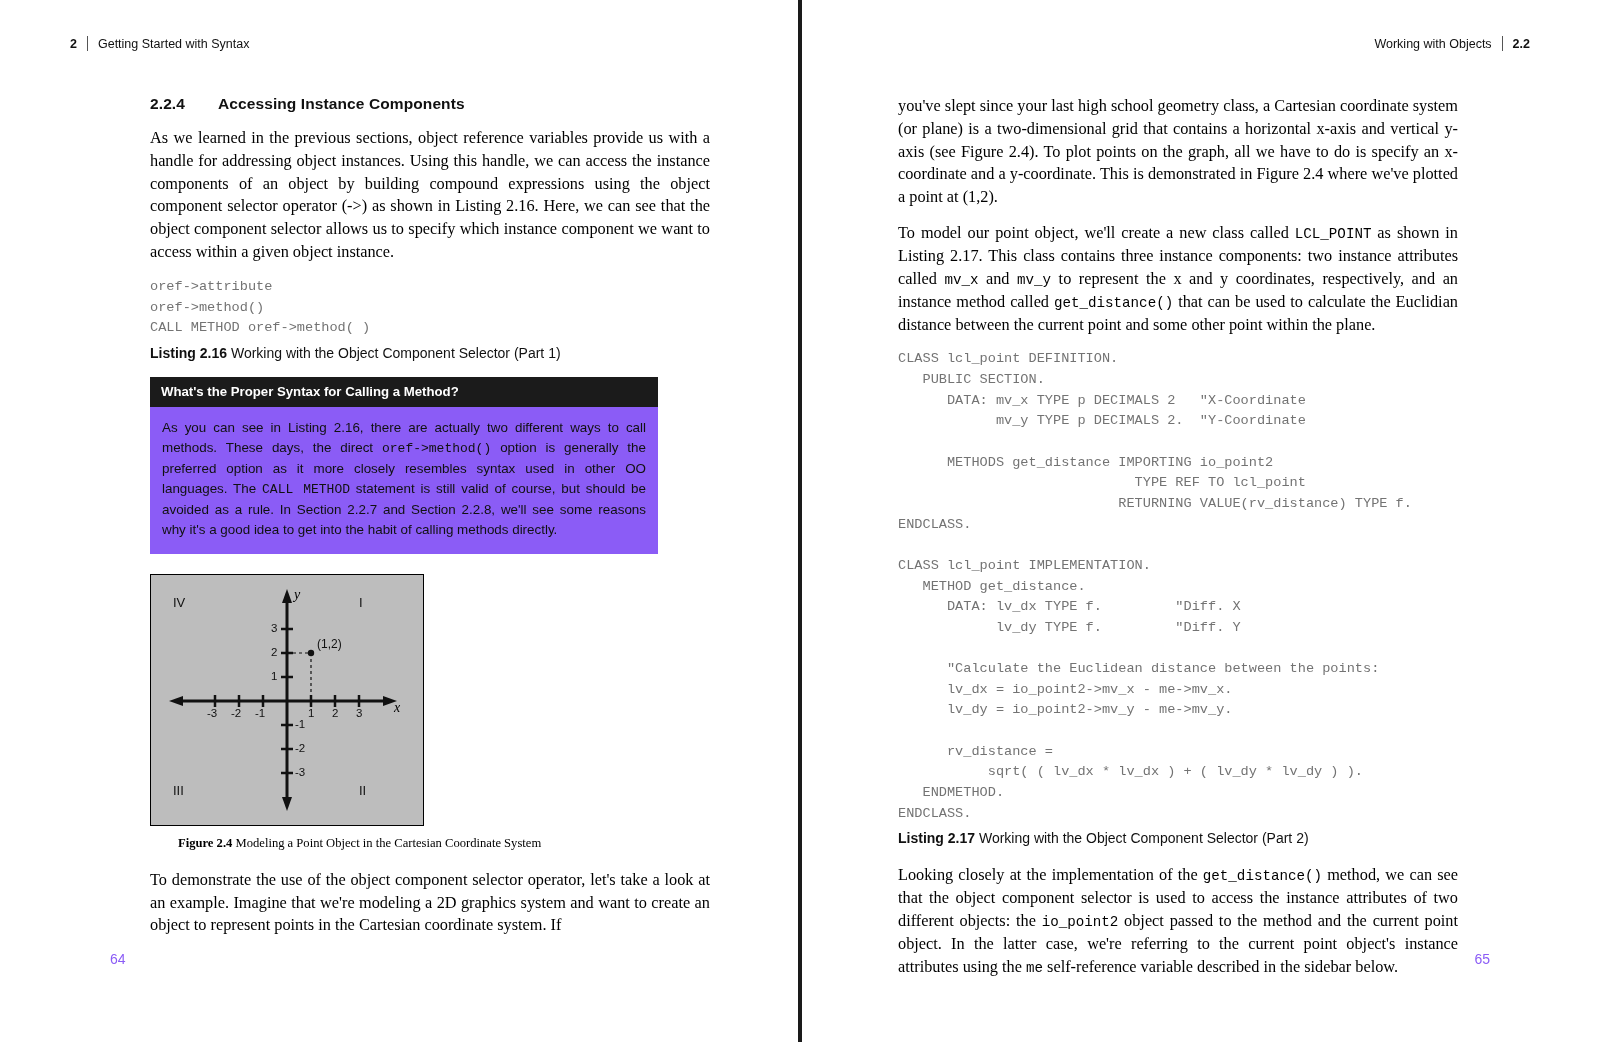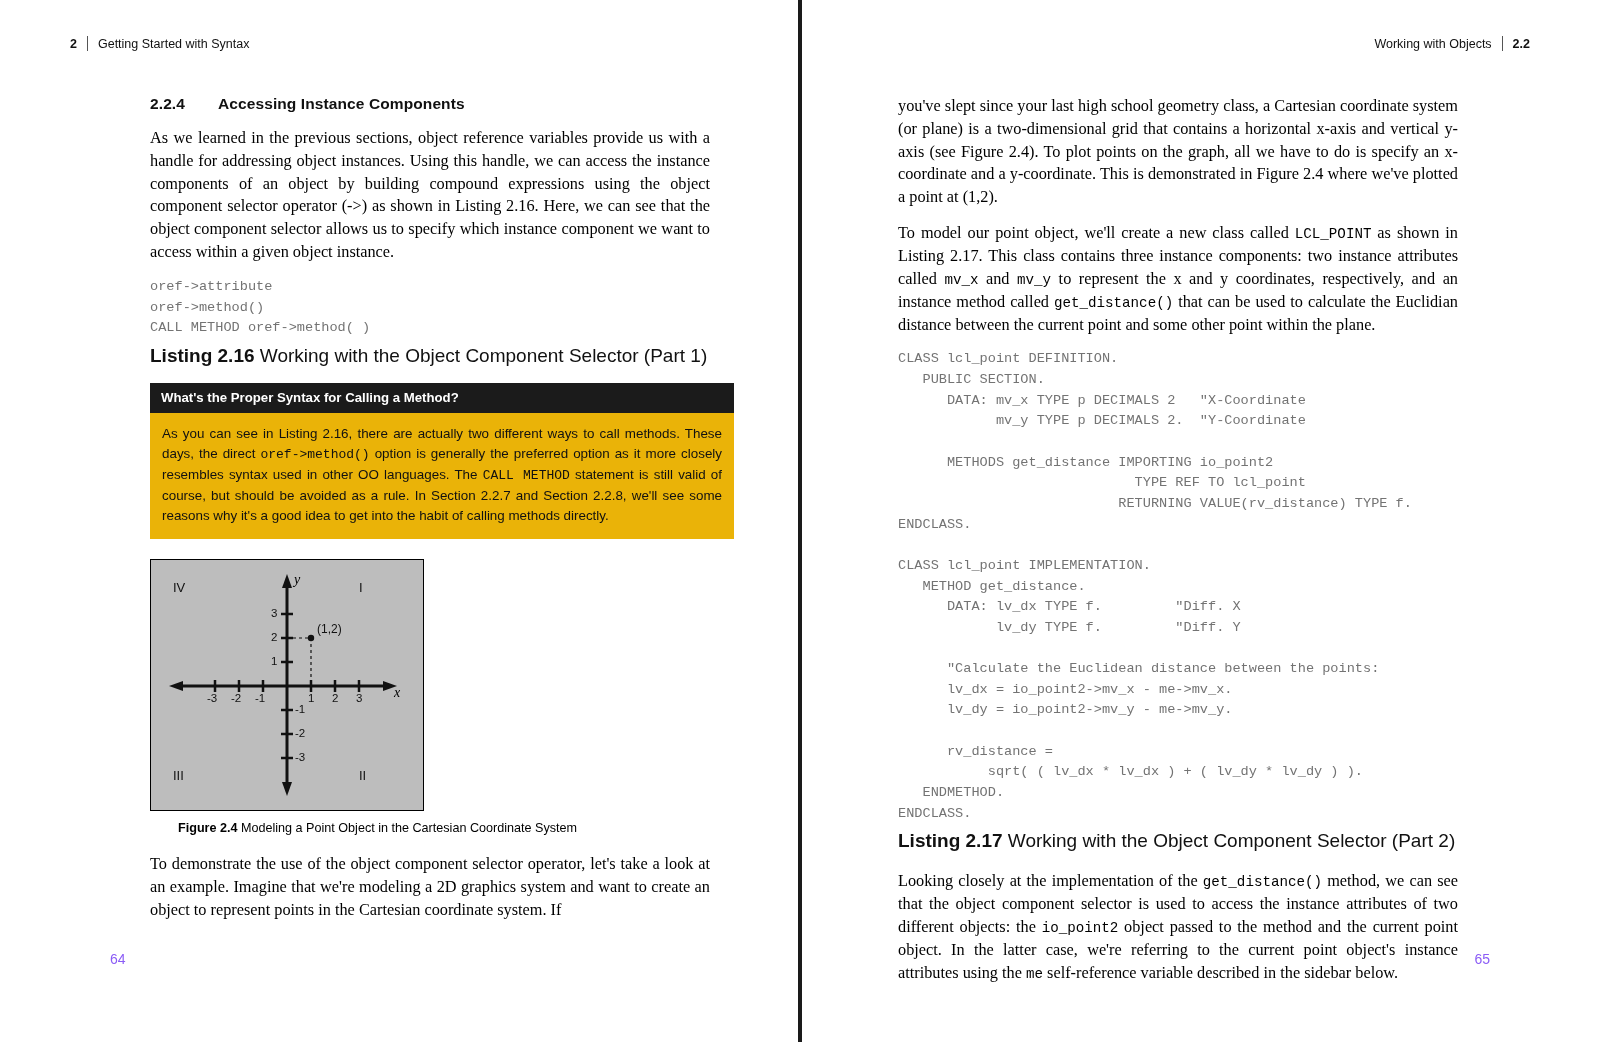--- a/index.html
+++ b/index.html
@@ -38,44 +38,44 @@
     -webkit-hyphens:auto;hyphens:auto;
   }
   .inl{font-family:"Liberation Mono",monospace;font-size:14.2px;}
 
   pre.listing{
     font-family:"Liberation Mono",monospace;
     font-size:13.6px;line-height:1.52;
     margin:4px 0 6px 0;white-space:pre;color:#737373;
   }
   .listing-cap{
-    font-family:"Liberation Sans",sans-serif;font-size:19px;margin:0 0 16px 0;color:#111;
+    font-family:"Liberation Sans",sans-serif;font-size:14px;margin:0 0 16px 0;color:#111;
   }
   .listing-cap b{font-weight:bold;}
 
   
-  .boxwrap{margin:16px 0 20px 0;width:584px;}
+  .boxwrap{margin:16px 0 20px 0;width:508px;}
   .boxhead{
     background:#1b1b1b;color:#fff;
     font-family:"Liberation Sans",sans-serif;font-weight:bold;font-size:13.2px;
     padding:7px 11px 8px 11px;
   }
   .boxbody{
-    background:#eab308;color:#111;
+    background:#8b5cf6;color:#111;
     font-family:"Liberation Sans",sans-serif;font-size:13.4px;line-height:1.52;
     padding:11px 12px 13px 12px;text-align:justify;
   }
   .boxbody .inl{font-size:13px;}
 
   
   .figbox{
     width:272px;height:250px;background:#bdbdbd;border:1px solid #000000;
     margin:18px 0 10px 0;position:relative;
   }
-  .fig-cap{font-family:Liberation Sans, sans-serif;font-size:12.6px;margin:0 0 18px 0;padding-left:28px;}
+  .fig-cap{font-family:Liberation Serif, serif;font-size:12.6px;margin:0 0 18px 0;padding-left:28px;}
   .fig-cap b{font-weight:bold;}
   .quad{position:absolute;font-family:"Liberation Sans",sans-serif;font-size:13px;color:#111;}
   .axlabel{position:absolute;font-family:"Liberation Serif",serif;font-style:italic;font-size:14px;}
   .ticknum{position:absolute;font-family:"Liberation Sans",sans-serif;font-size:11.5px;color:#111;}
   .ptlabel{position:absolute;font-family:"Liberation Sans",sans-serif;font-size:12px;color:#111;}
 
   
   .folio{position:absolute;bottom:75px;font-family:"Liberation Sans",sans-serif;font-size:14px;color:#8b5cf6;}
   .folio-left{left:110px;}
   .folio-right{right:110px;}

